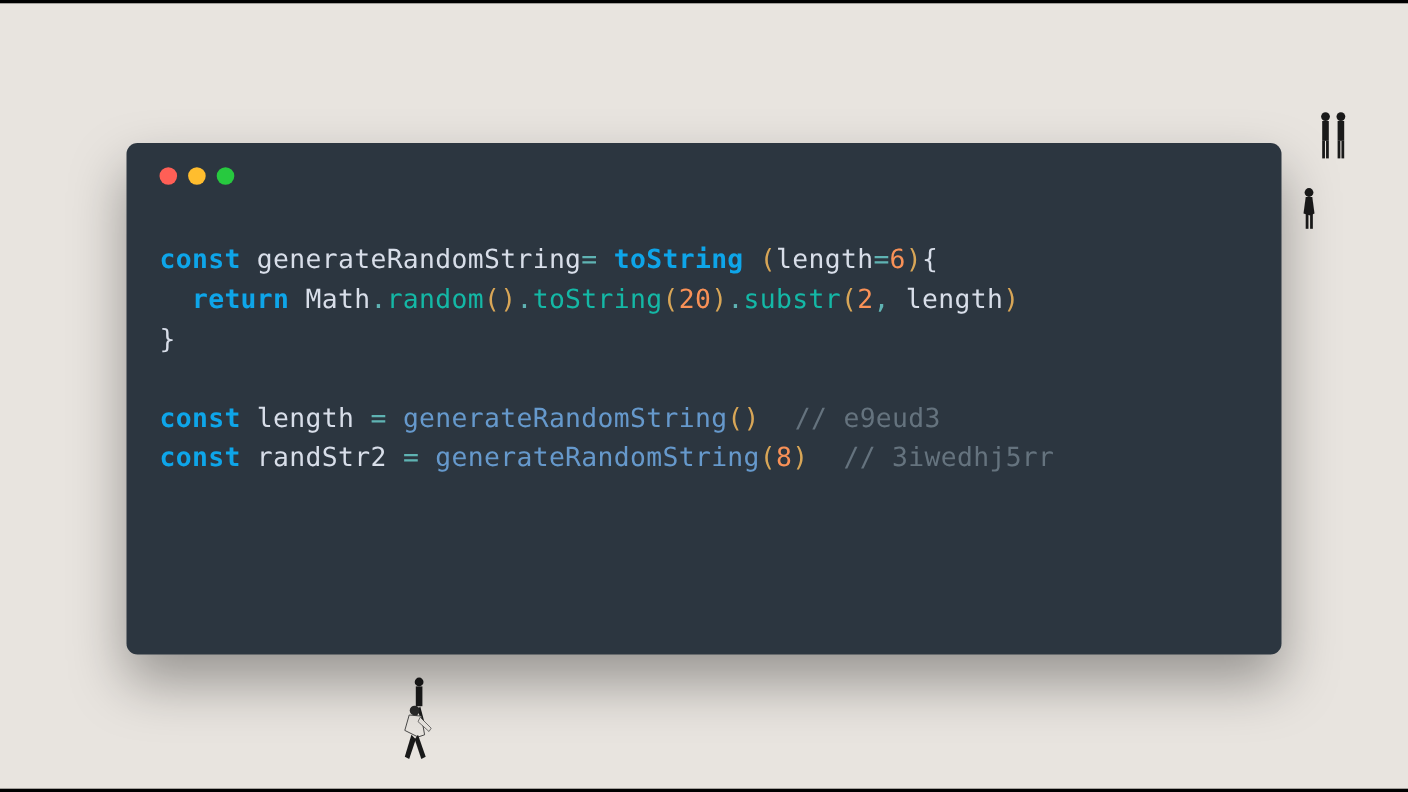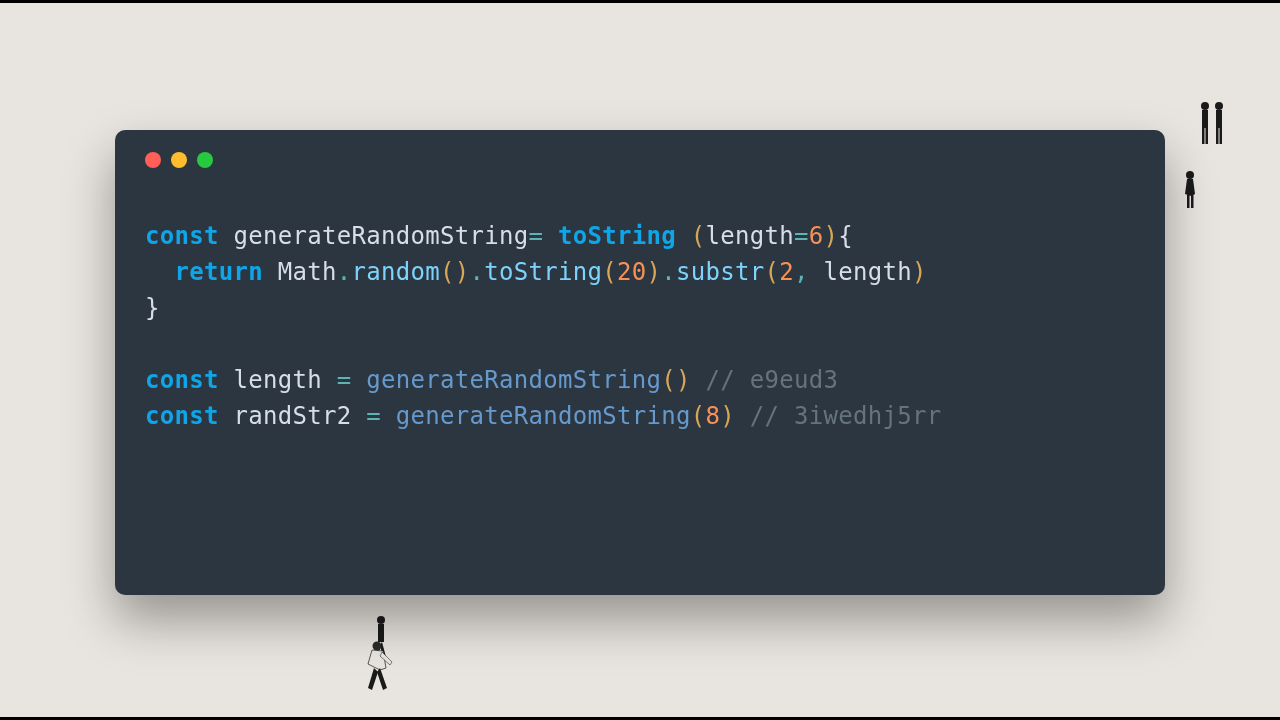--- a/index.html
+++ b/index.html
@@ -66,22 +66,22 @@
       line-height: 1.5;
       color: #c7d0d8;
       white-space: pre;
       letter-spacing: 0.3px;
     }
     
     .tok-keyword { color: #0ea5e9; font-weight: bold; }
     .tok-punct { color: #5fb3b3; }
     .tok-paren { color: #d8a657; }
     .tok-number { color: #f99157; }
-    .tok-comment { color: #65737e; }
-    .tok-method { color: #7dd3fc; }
+    .tok-comment { color: #65737e; margin-left: 17px; }
+    .tok-method { color: #14b8a6; }
     .tok-call { color: #6699cc; }
     .tok-plain { color: #d8dee9; }
     
     .letterbox-top, .letterbox-bottom {
       position: absolute;
       left: 0;
       right: 0;
       height: 3px;
       background: #000;
     }

